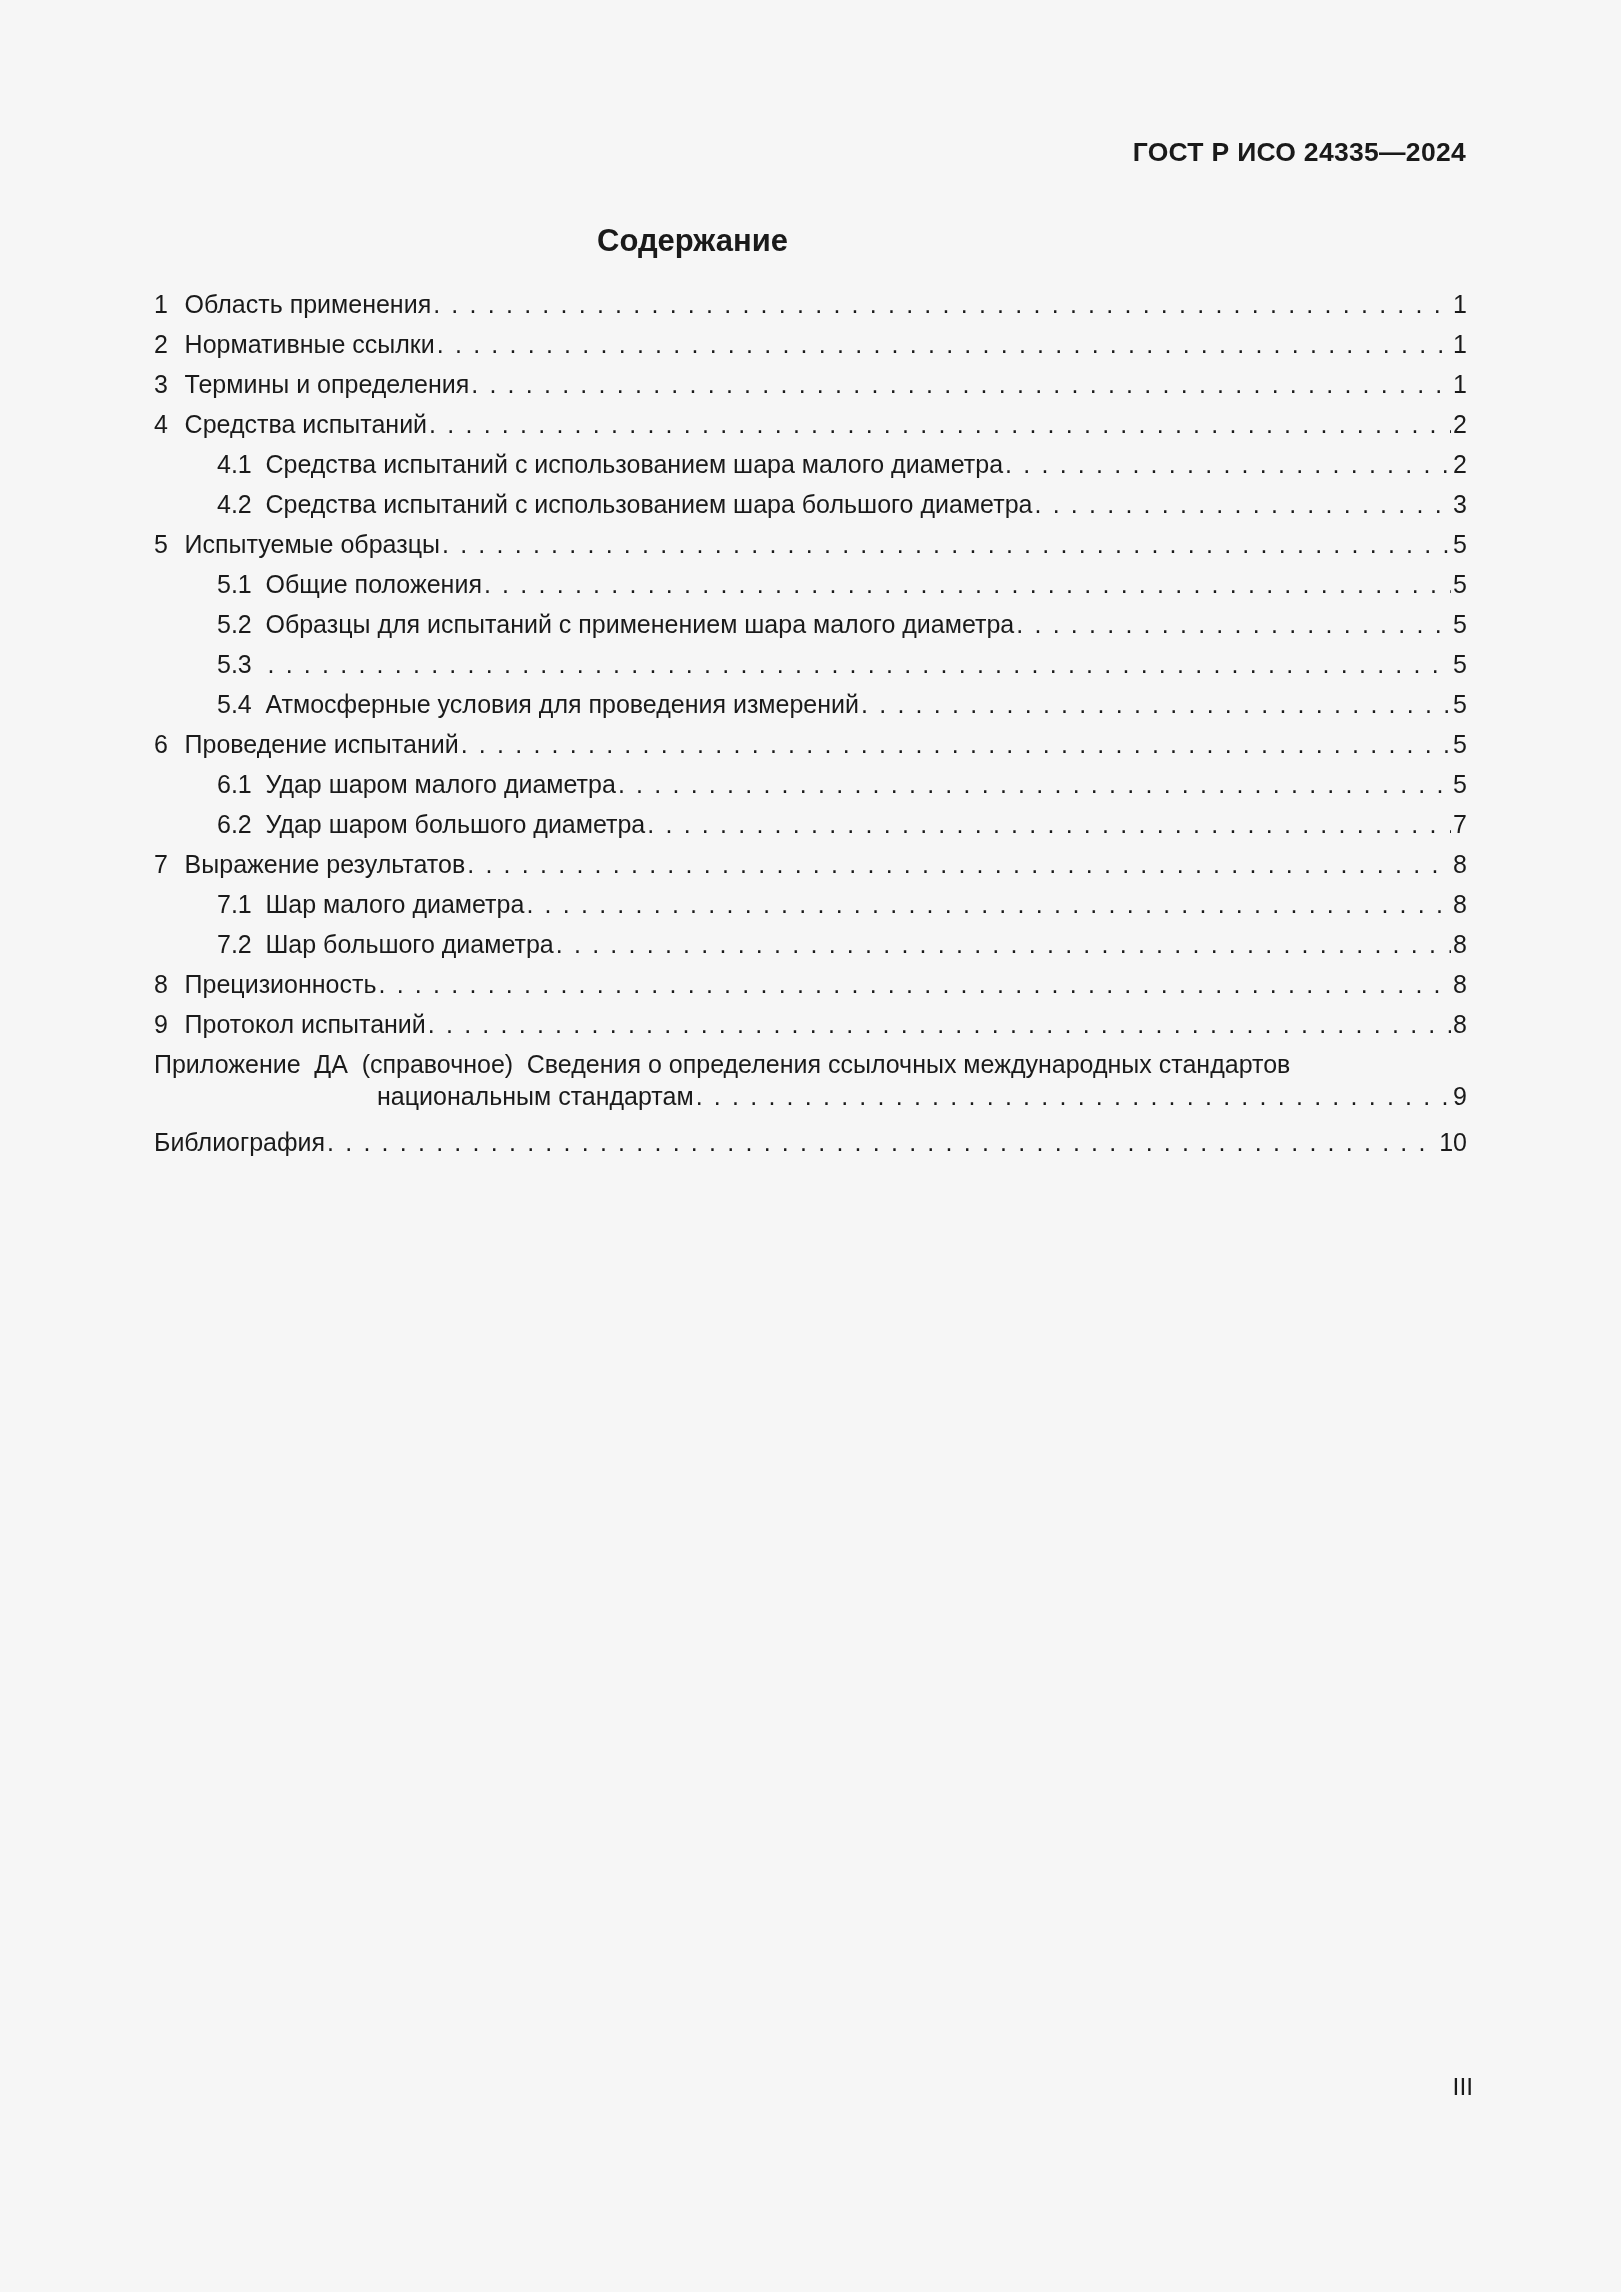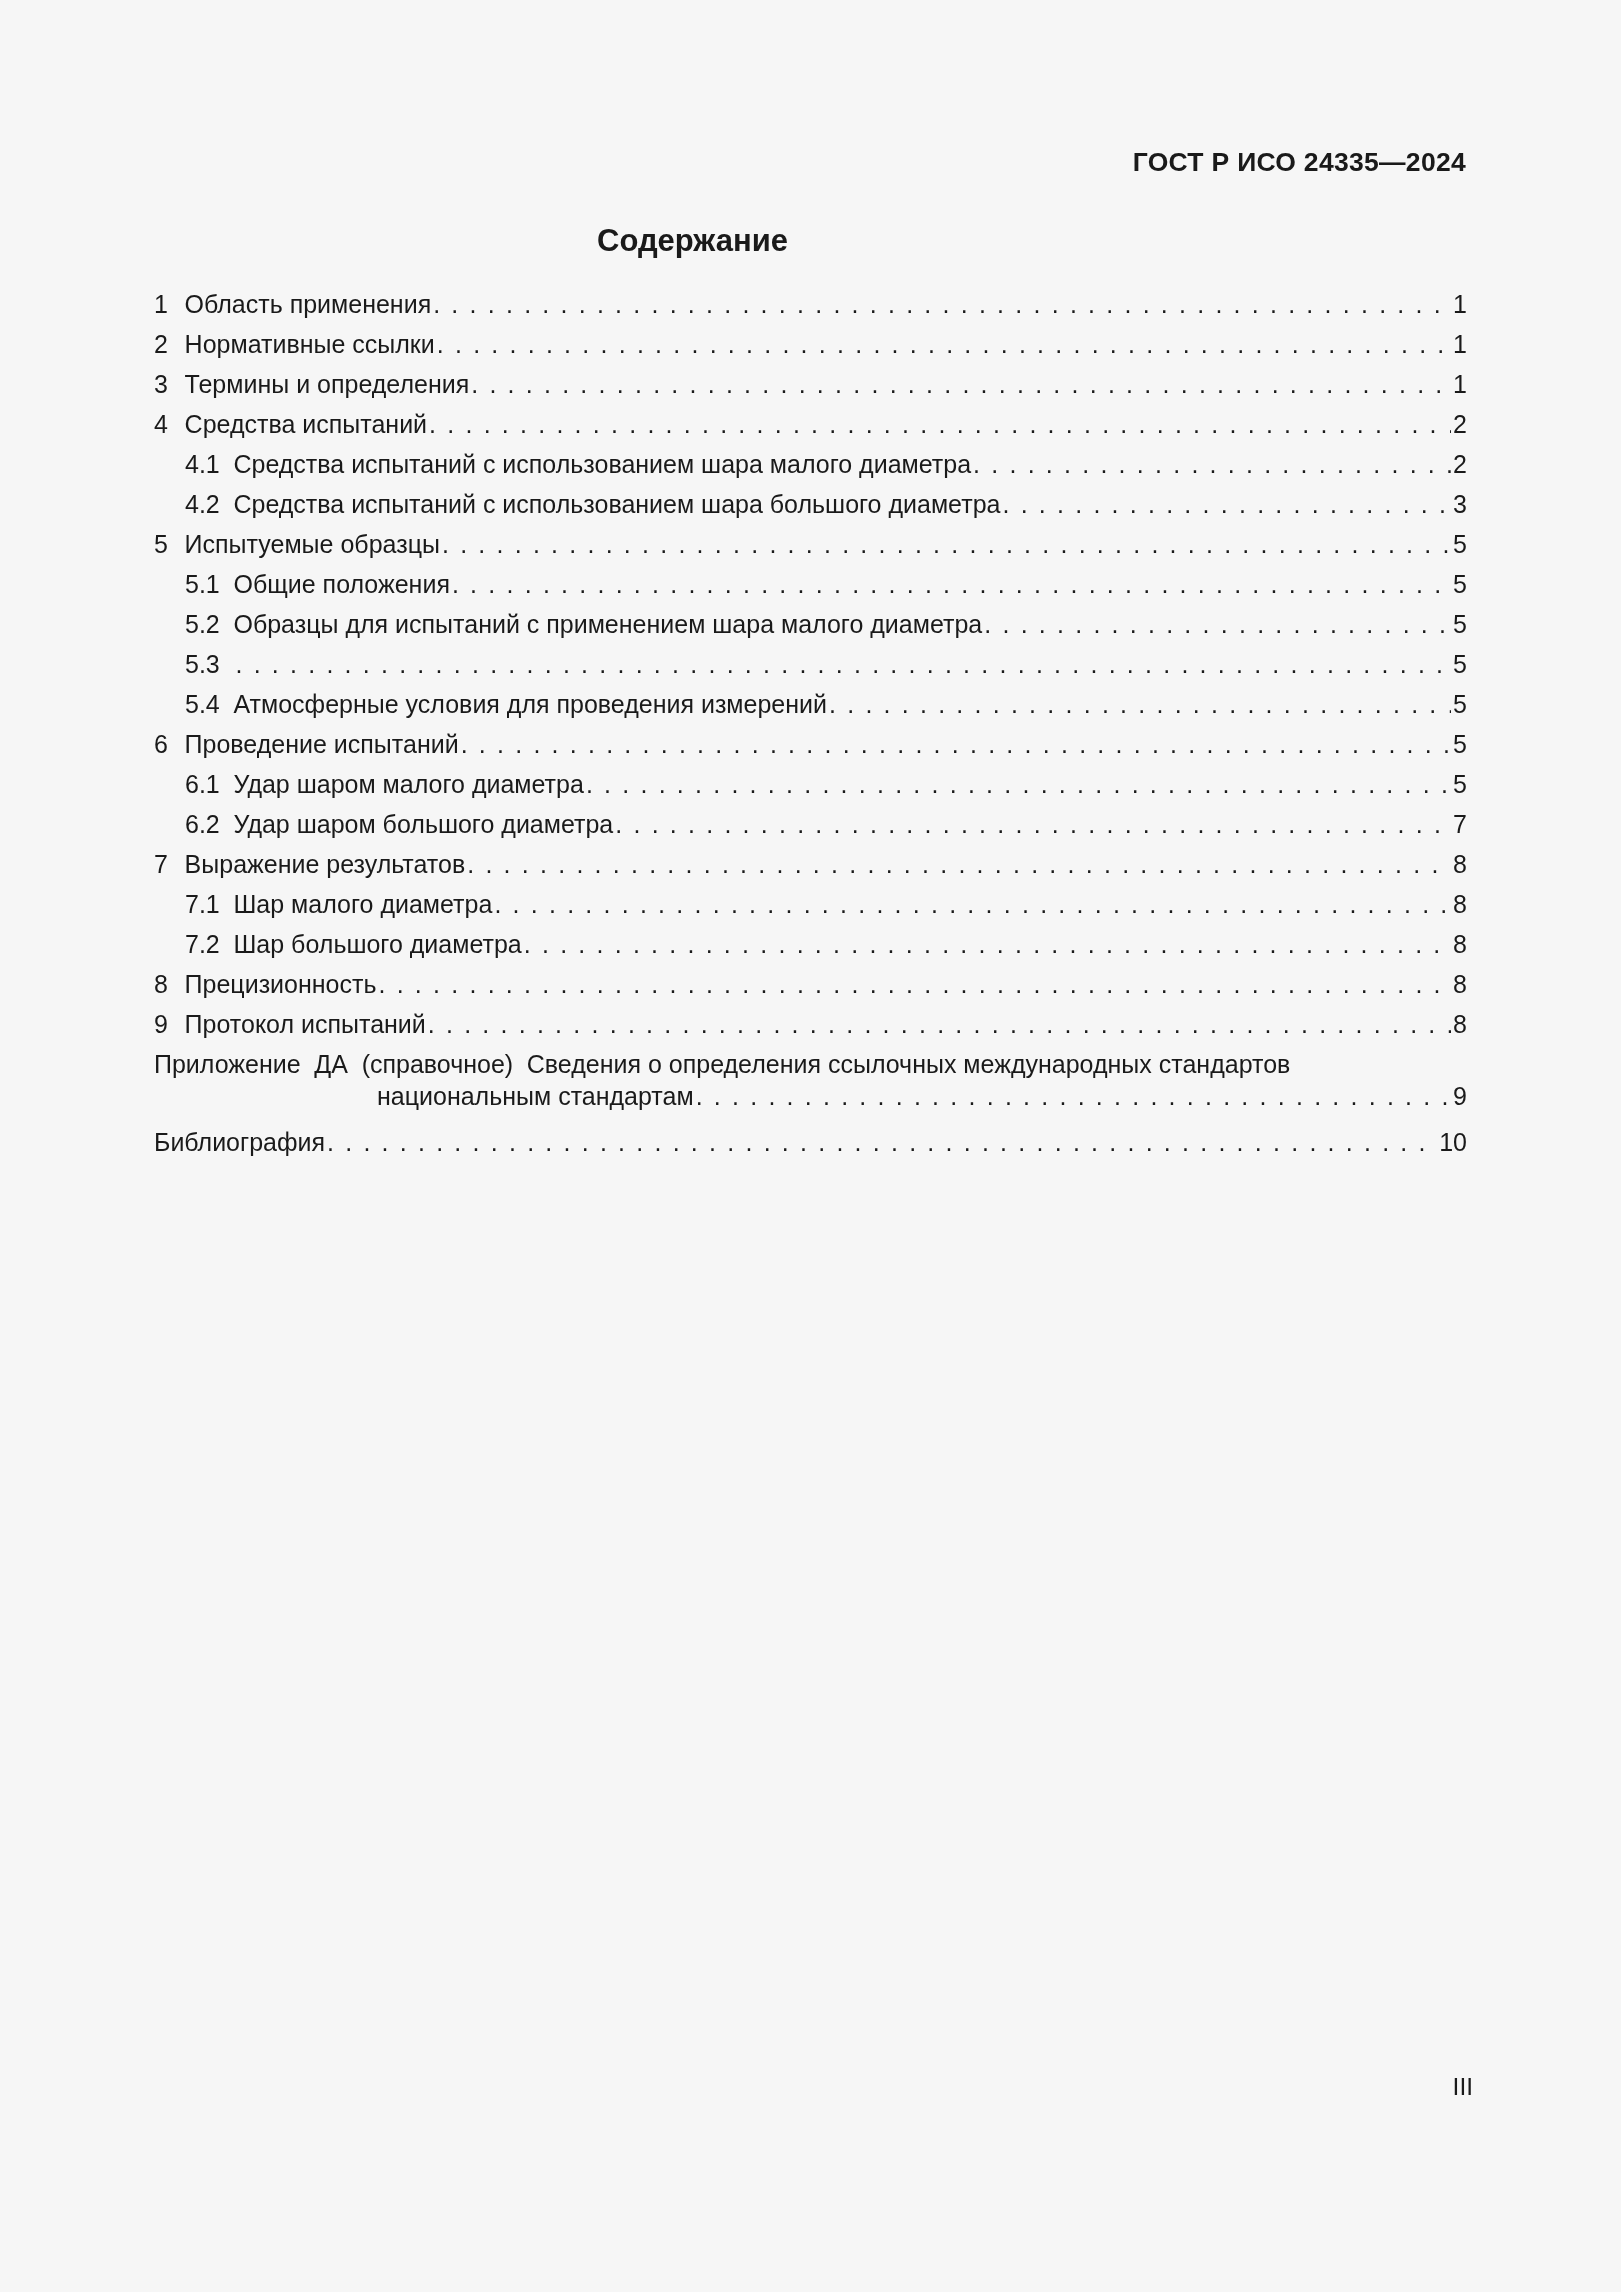--- a/index.html
+++ b/index.html
@@ -10,21 +10,21 @@
     body {
       width: 1621px;
       height: 2293px;
       position: relative;
       font-family: "Liberation Sans", sans-serif;
       color: #1a1a1a;
       overflow: hidden;
     }
     .doc-code {
       position: absolute;
-      top: 147px;
+      top: 137px;
       right: 155px;
       font-weight: bold;
       font-size: 26.5px;
       letter-spacing: 0.3px;
     }
     .toc-title {
       position: absolute;
       top: 223px;
       left: 0;
       width: 1385px;
@@ -41,21 +41,21 @@
     .toc-row {
       display: flex;
       align-items: baseline;
       height: 40px;
       font-size: 25px;
       line-height: 40px;
       white-space: nowrap;
     }
     .toc-row.level-2 { padding-left: 31px; }
     .toc-num { margin-right: 16.7px; }
-    .toc-row.level-2 .toc-num { margin-right: 13.7px; }
+    .toc-row.level-2 .toc-num { margin-right: 13.7px; margin-left: 32px; }
     .toc-leader {
       flex: 1;
       overflow: hidden;
       margin: 0 2px;
       letter-spacing: 5.5px;
       color: #1a1a1a;
     }
     .toc-leader::before {
       content: ". . . . . . . . . . . . . . . . . . . . . . . . . . . . . . . . . . . . . . . . . . . . . . . . . . . . . . . . . . . . . . . . . . . . . . . . . . . . . . . . . . . . . . . . . . . . . . . . . . . . . . . . . . . . . . . . . . . . . . . . . . . . . . . . . . . . . . . . . . . . .";
       letter-spacing: 0;

